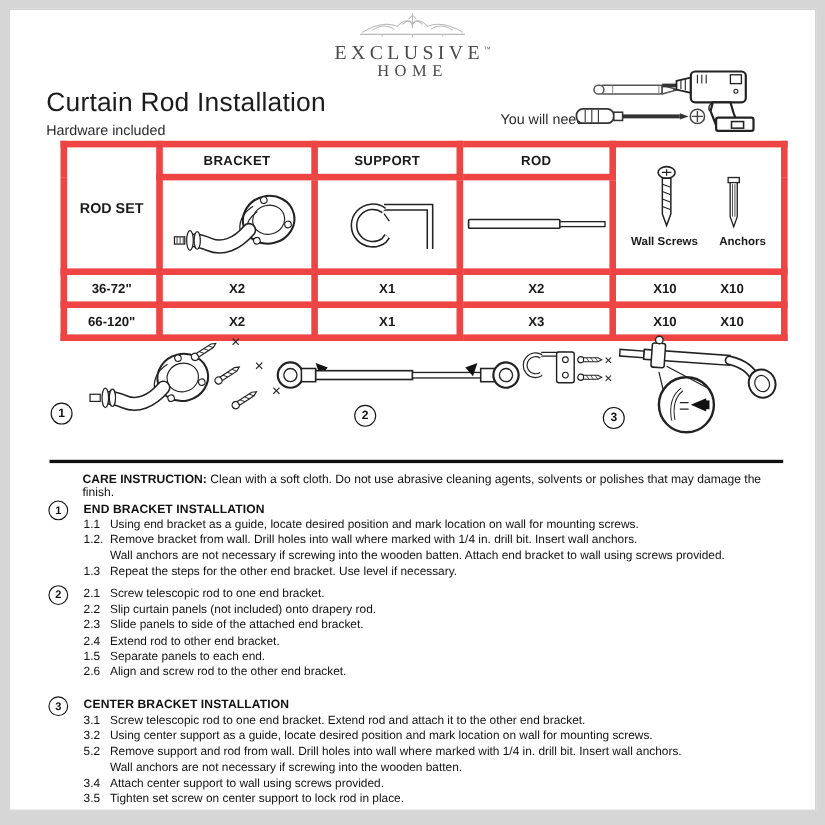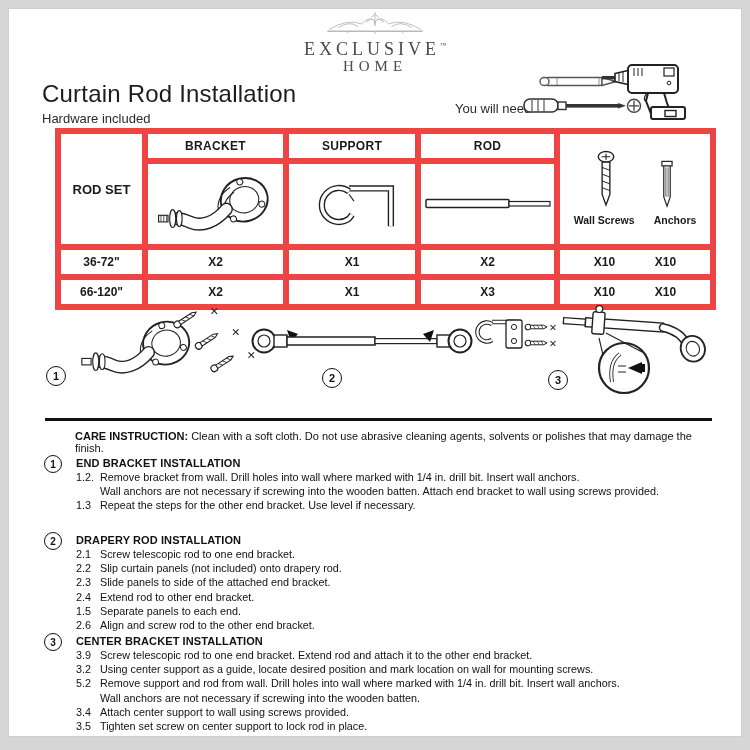--- a/index.html
+++ b/index.html
@@ -310,37 +310,40 @@
     <b>CARE INSTRUCTION:</b>
     <span>Clean with a soft cloth. Do not use abrasive cleaning agents, solvents or polishes that may damage the finish.</span>
   </div>
 
   <div class="section" style="top:456px;">
     <div class="sec-row">
       <div class="sec-circle">1</div>
       <div class="sec-body">
         <div class="sec-title">END BRACKET INSTALLATION</div>
         <div class="step">
+            <span class="step-num">1.1</span>
+            <span>Using end bracket as a guide, locate desired position and mark location on wall for mounting screws.</span>
+          </div>
+        <div class="step">
             <span class="step-num">1.2.</span>
             <span>Remove bracket from wall. Drill holes into wall where marked with 1/4 in. drill bit. Insert wall anchors.</span>
           </div>
         <div class="step-cont">Wall anchors are not necessary if screwing into the wooden batten.  Attach end bracket to wall using screws provided.</div>
         <div class="step">
             <span class="step-num">1.3</span>
             <span>Repeat the steps for the other end bracket. Use level if necessary.</span>
           </div>
       </div>
     </div>
   </div>
 
   <div class="section" style="top:533px;">
     <div class="sec-row">
       <div class="sec-circle">2</div>
       <div class="sec-body">
-        <div class="sec-title">DRAPERY ROD INSTALLATION</div>
         <div class="step">
             <span class="step-num">2.1</span>
             <span>Screw telescopic rod to one end bracket.</span>
           </div>
         <div class="step">
             <span class="step-num">2.2</span>
             <span>Slip curtain panels (not included) onto drapery rod.</span>
           </div>
         <div class="step">
             <span class="step-num">2.3</span>
@@ -361,21 +364,21 @@
       </div>
     </div>
   </div>
 
   <div class="section" style="top:634px;">
     <div class="sec-row">
       <div class="sec-circle">3</div>
       <div class="sec-body">
         <div class="sec-title">CENTER BRACKET INSTALLATION</div>
         <div class="step">
-            <span class="step-num">3.9</span>
+            <span class="step-num">3.1</span>
             <span>Screw telescopic rod to one end bracket. Extend rod and attach it to the other end bracket.</span>
           </div>
         <div class="step">
             <span class="step-num">3.2</span>
             <span>Using center support as a guide, locate desired position and mark location on wall for mounting screws.</span>
           </div>
         <div class="step">
             <span class="step-num">5.2</span>
             <span>Remove support and rod from wall. Drill holes into wall where marked with 1/4 in. drill bit. Insert wall anchors.</span>
           </div>

